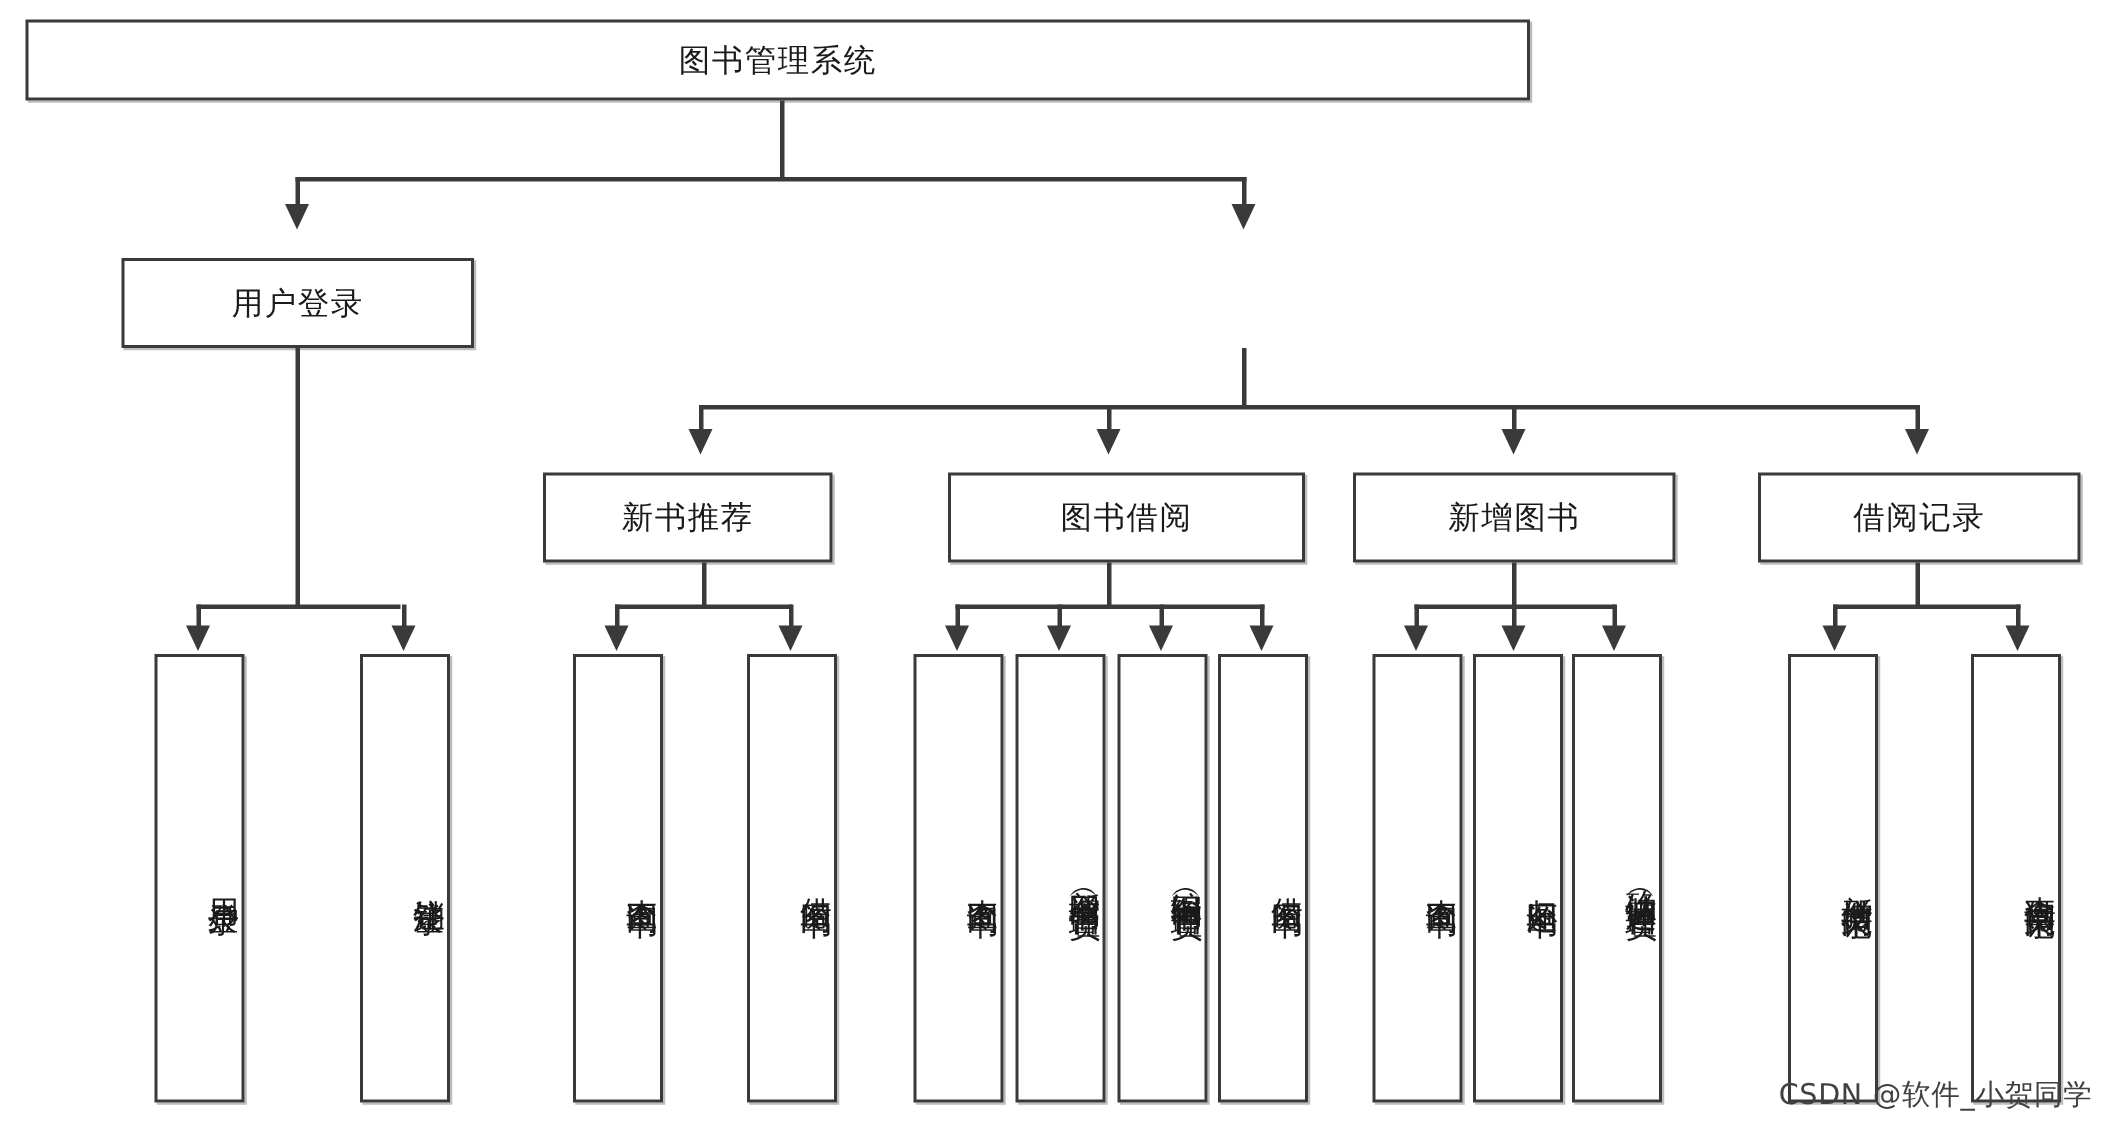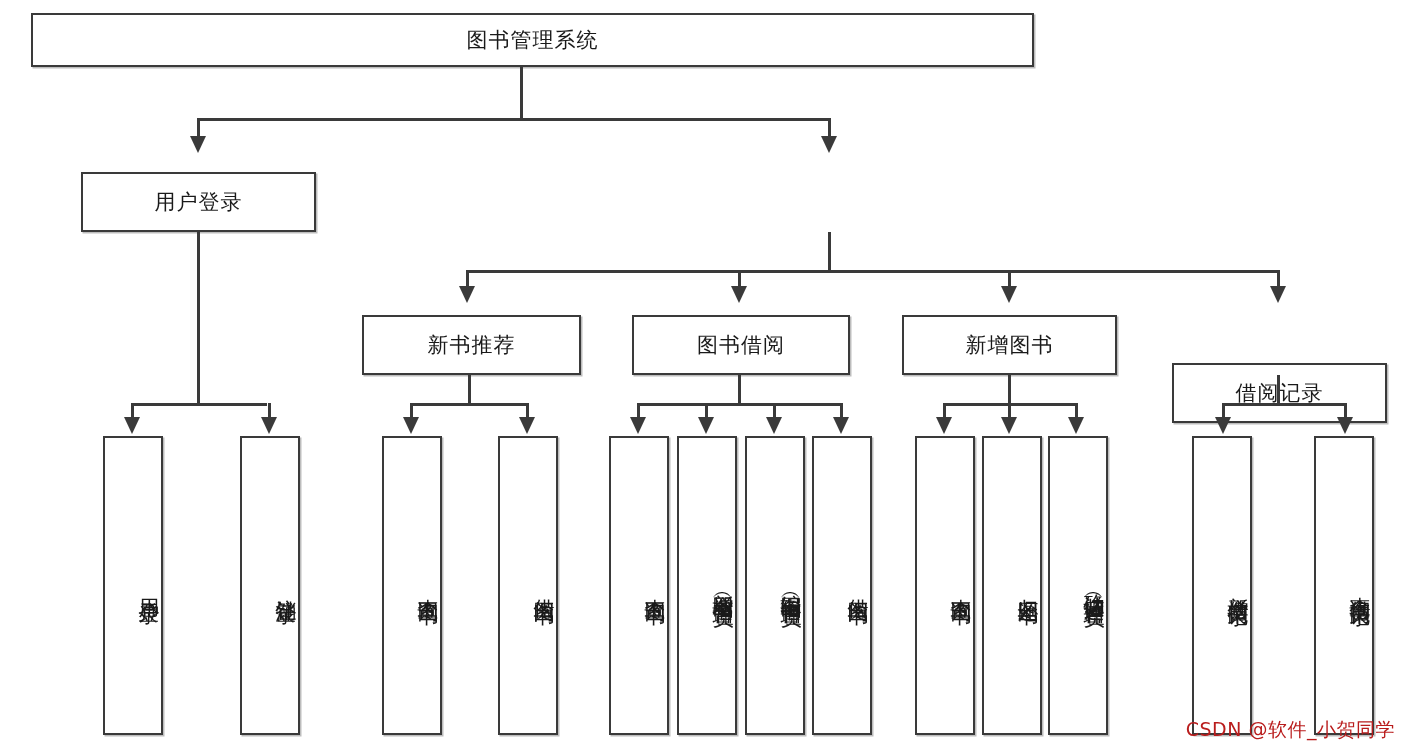--- a/index.html
+++ b/index.html
@@ -48,32 +48,32 @@
     width:0;height:0;
     border-left:8px solid transparent;
     border-right:8px solid transparent;
     border-top:17px solid #3a3a3a;
   }
   
   #watermark{
     position:absolute;
     right:10px;bottom:4px;
     font-size:19px;
-    color:#b91c1c;
+    color:#404040;
     letter-spacing:0.5px;
     white-space:nowrap;
     font-family:"DejaVu Sans","Liberation Sans",sans-serif;
   }
 </style>
 </head>
 <body>
 
 <div id="canvas">
 
-  <div class="node h" style="left:31px;top:13px;width:1003px;height:54px;">图书管理系统</div>
+  <div class="node h" style="left:17px;top:13px;width:1003px;height:54px;">图书管理系统</div>
 
   <div class="vline" style="left:520px;top:67px;height:52px;"></div>
 
   <div class="hline" style="left:197px;top:118px;width:634px;"></div>
   <div class="vline" style="left:197px;top:118px;height:20px;"></div>
   <div class="arrow" style="left:190px;top:136px;"></div>
   <div class="vline" style="left:828px;top:118px;height:20px;"></div>
   <div class="arrow" style="left:821px;top:136px;"></div>
 
   <div class="node h" style="left:81px;top:172px;width:235px;height:60px;">用户登录</div>
@@ -89,24 +89,24 @@
   <div class="hline" style="left:466px;top:270px;width:813px;"></div>
   <div class="vline" style="left:466px;top:270px;height:18px;"></div>
   <div class="arrow" style="left:459px;top:286px;"></div>
   <div class="vline" style="left:738px;top:270px;height:18px;"></div>
   <div class="arrow" style="left:731px;top:286px;"></div>
   <div class="vline" style="left:1008px;top:270px;height:18px;"></div>
   <div class="arrow" style="left:1001px;top:286px;"></div>
   <div class="vline" style="left:1277px;top:270px;height:18px;"></div>
   <div class="arrow" style="left:1270px;top:286px;"></div>
 
-  <div class="node h" style="left:362px;top:315px;width:219px;height:60px;">新书推荐</div>
-  <div class="node h" style="left:632px;top:315px;width:218px;height:60px;">图书借阅</div>
+  <div class="node h" style="left:362px;top:315px;width:193px;height:60px;">新书推荐</div>
+  <div class="node h" style="left:632px;top:315px;width:238px;height:60px;">图书借阅</div>
   <div class="node h" style="left:902px;top:315px;width:215px;height:60px;">新增图书</div>
-  <div class="node h" style="left:1172px;top:315px;width:215px;height:60px;margin-top:48px;">借阅记录</div>
+  <div class="node h" style="left:1172px;top:315px;width:215px;height:60px;">借阅记录</div>
 
   <div class="vline" style="left:468px;top:375px;height:30px;"></div>
   <div class="hline" style="left:410px;top:403px;width:118px;"></div>
   <div class="vline" style="left:410px;top:403px;height:16px;"></div>
   <div class="arrow" style="left:403px;top:417px;"></div>
   <div class="vline" style="left:526px;top:403px;height:16px;"></div>
   <div class="arrow" style="left:519px;top:417px;"></div>
 
   <div class="vline" style="left:738px;top:375px;height:30px;"></div>
   <div class="hline" style="left:637px;top:403px;width:206px;"></div>

